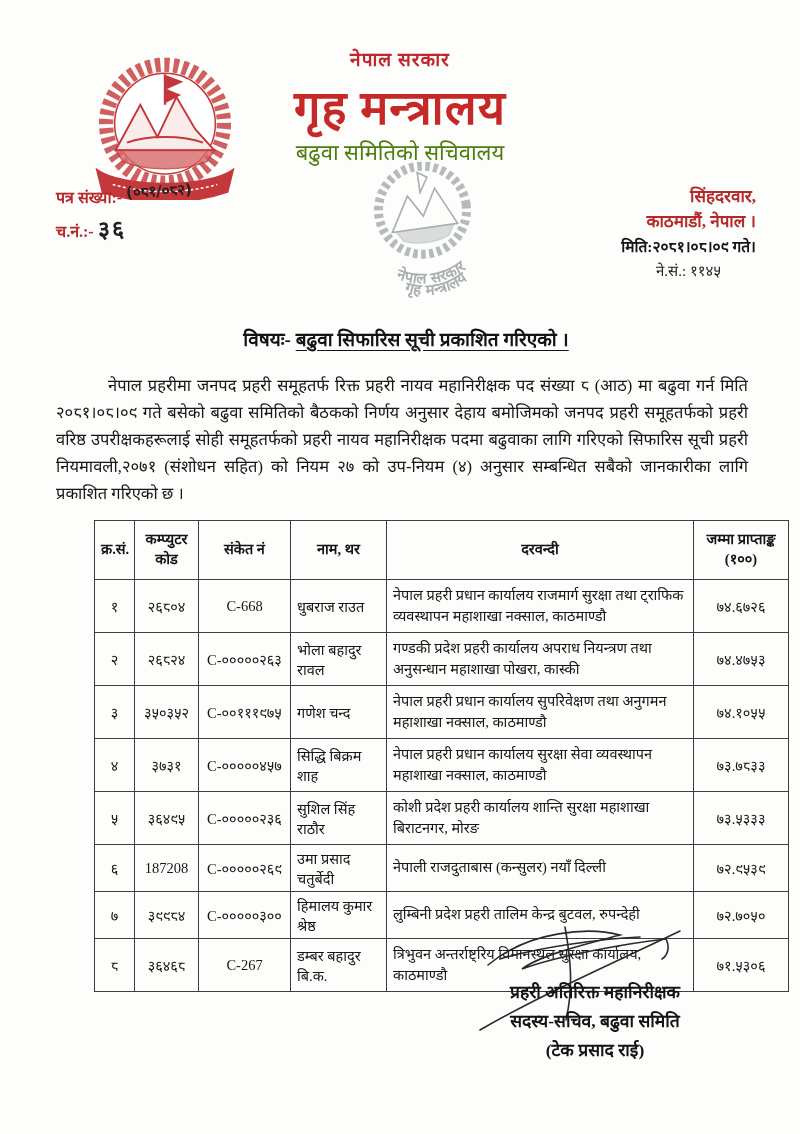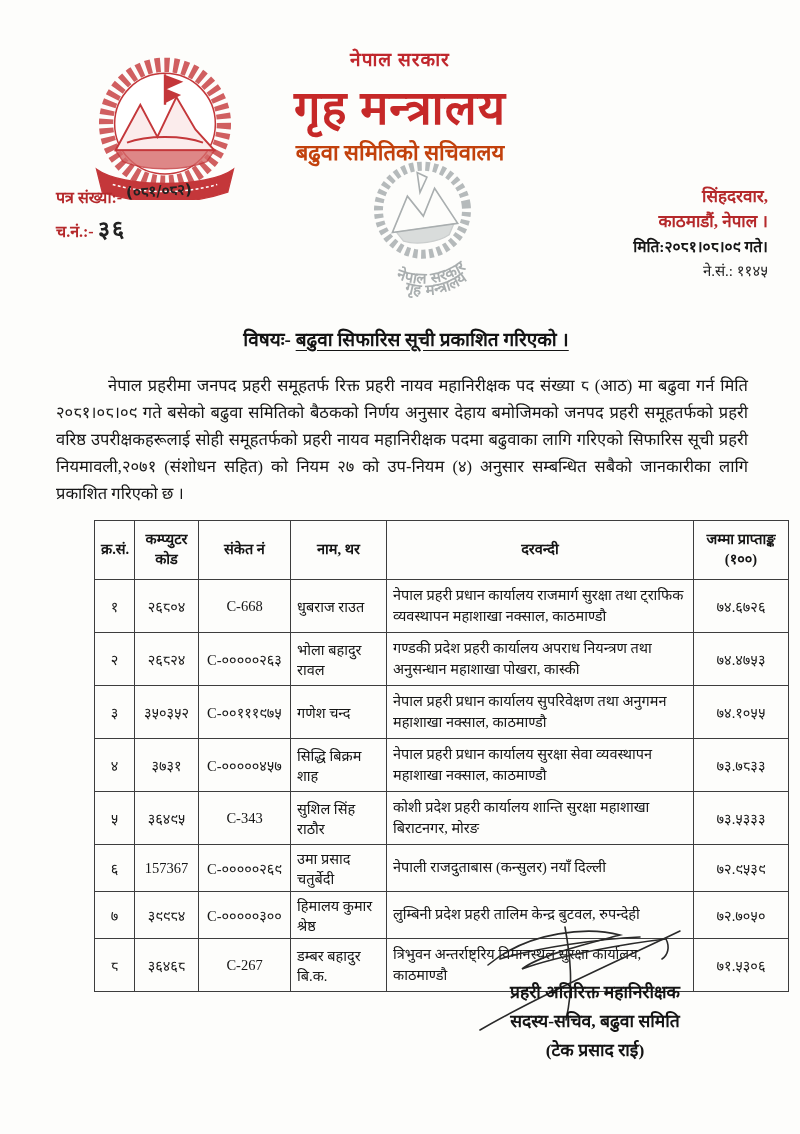--- a/index.html
+++ b/index.html
@@ -19,37 +19,37 @@
     text-align:center;font-size:19px;font-weight:bold;color:#c0272d;
     letter-spacing:1px;
   }
   .ministry-line{
     position:absolute;top:74px;left:0;width:100%;
     text-align:center;font-size:47px;font-weight:bold;color:#c62828;
     letter-spacing:1px;
   }
   .secretariat-line{
     position:absolute;top:136px;left:0;width:100%;
-    text-align:center;font-size:22px;font-weight:700;color:#c2410c;
+    text-align:center;font-size:22px;font-weight:400;color:#4d7c0f;
   }
   .emblem{position:absolute;top:55px;left:70px;width:190px;height:145px;}
   .stamp{position:absolute;top:158px;left:330px;width:190px;height:140px;opacity:.75;}
   
   .ref-block{position:absolute;top:182px;left:56px;font-size:16px;font-weight:bold;color:#b5292b;line-height:31px;}
   .ref-row{white-space:nowrap;}
   .hand{
     font-family:"DejaVu Sans","Liberation Sans",sans-serif;
     color:#222;font-weight:bold;
   }
   .hand-sup{display:inline-block;transform:translateY(-7px) rotate(-3deg);font-size:15px;}
   .hand-big{display:inline-block;transform:rotate(-2deg);font-size:23px;letter-spacing:2px;}
-  .addr-block{position:absolute;top:184px;right:32px;text-align:right;font-size:17px;line-height:25px;}
+  .addr-block{position:absolute;top:184px;right:44px;text-align:right;font-size:17px;line-height:25px;}
   .addr-red{color:#b5292b;font-weight:bold;}
   .addr-black{color:#161616;font-weight:bold;font-size:15.5px;}
-  .addr-black2{color:#222;font-weight:normal;font-size:15px;}
+  .addr-black2{color:#222;font-weight:normal;font-size:15px;text-align:center;}
   
   .subject{
     position:absolute;top:326px;left:0;width:100%;
     text-align:center;font-size:19px;font-weight:bold;color:#141414;padding-left:6px;
   }
   .subject .u{text-decoration:underline;text-underline-offset:4px;}
   .body-par{
     position:absolute;top:372px;left:56px;width:692px;
     font-size:16.5px;line-height:27px;text-align:justify;color:#161616;
     text-indent:52px;
@@ -197,28 +197,28 @@
           <td class="c">४</td>
           <td class="c">३७३१</td>
           <td class="c">C-०००००४५७</td>
           <td class="l">सिद्धि बिक्रम शाह</td>
           <td class="l darbandi">नेपाल प्रहरी प्रधान कार्यालय सुरक्षा सेवा व्यवस्थापन महाशाखा नक्साल, काठमाण्डौ</td>
           <td class="c">७३.७८३३</td>
         </tr>
         <tr class="row-tall">
           <td class="c">५</td>
           <td class="c">३६४९५</td>
-          <td class="c">C-343</td>
+          <td class="c">C-०००००२३६</td>
           <td class="l">सुशिल सिंह राठौर</td>
           <td class="l darbandi">कोशी प्रदेश प्रहरी कार्यालय शान्ति सुरक्षा महाशाखा बिराटनगर, मोरङ</td>
           <td class="c">७३.५३३३</td>
         </tr>
         <tr class="row-short">
           <td class="c">६</td>
-          <td class="c">157367</td>
+          <td class="c">187208</td>
           <td class="c">C-०००००२६९</td>
           <td class="l">उमा प्रसाद चतुर्बेदी</td>
           <td class="l darbandi">नेपाली राजदुताबास (कन्सुलर) नयाँ दिल्ली</td>
           <td class="c">७२.९५३९</td>
         </tr>
         <tr class="row-short">
           <td class="c">७</td>
           <td class="c">३९९८४</td>
           <td class="c">C-०००००३००</td>
           <td class="l">हिमालय कुमार श्रेष्ठ</td>

